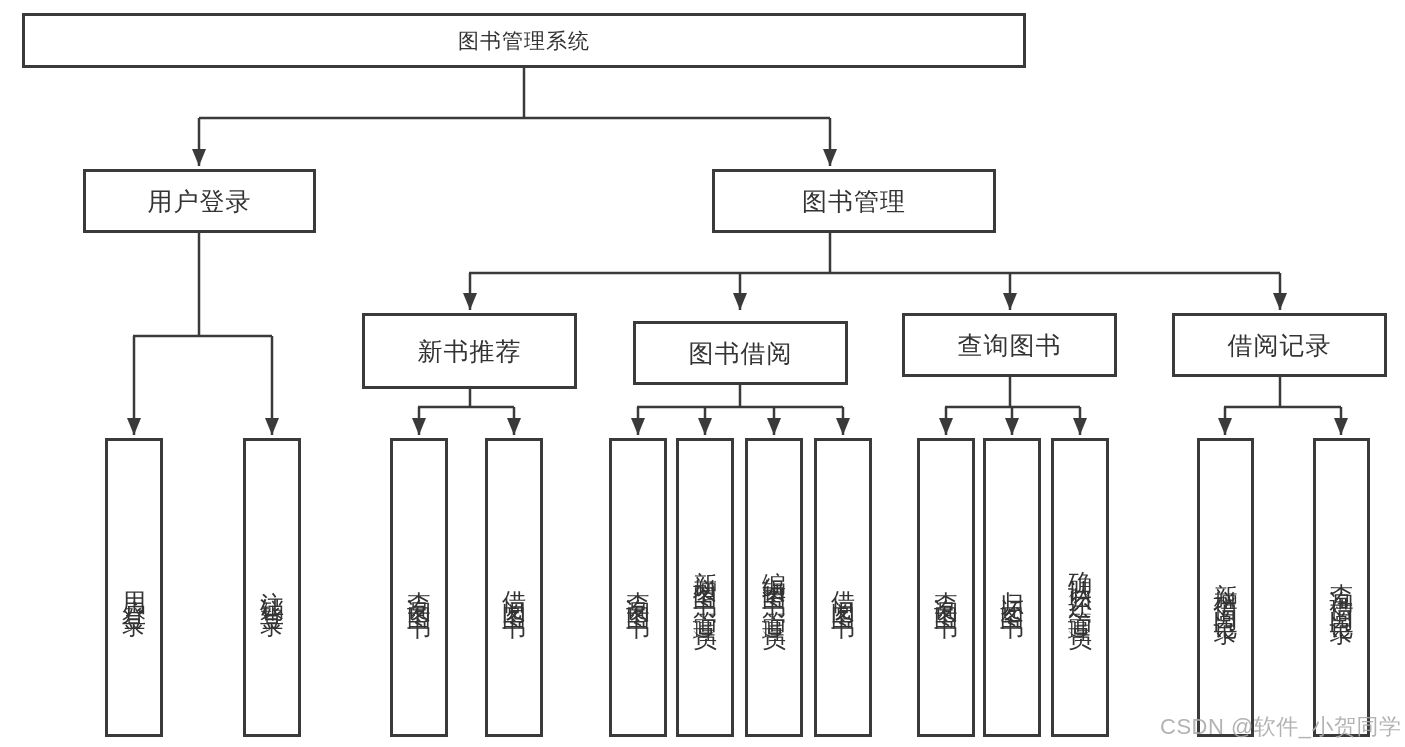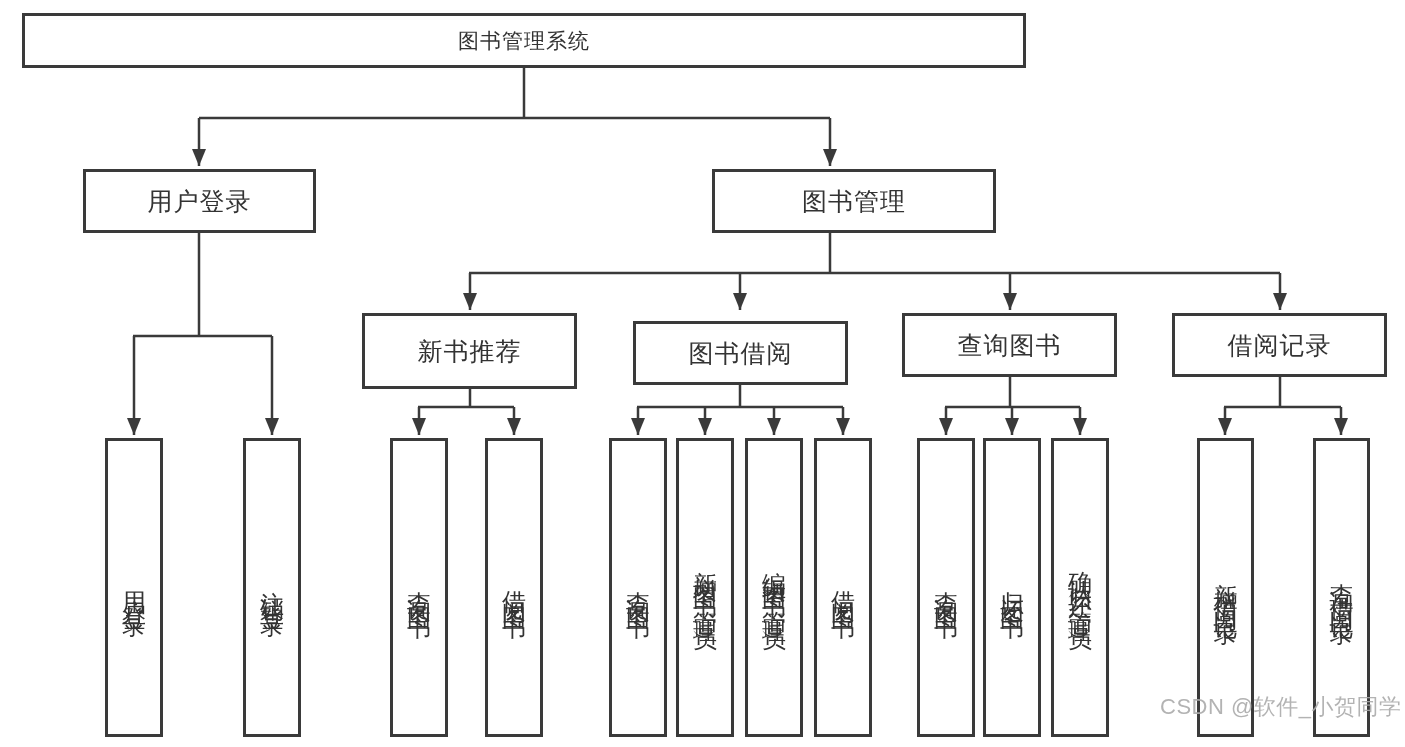--- a/index.html
+++ b/index.html
@@ -34,21 +34,21 @@
   .node.v .vtext {
     writing-mode: vertical-rl;
     text-orientation: mixed;
     letter-spacing: 8px;
     line-height: 1;
     white-space: nowrap;
   }
   .watermark {
     position: absolute;
     left: 1160px;
-    top: 692px;
+    top: 712px;
     font-size: 22px;
     color: #ababab;
     opacity: 0.9;
     white-space: nowrap;
     z-index: 10;
     letter-spacing: 0.5px;
   }
 </style>
 </head>
 <body>

